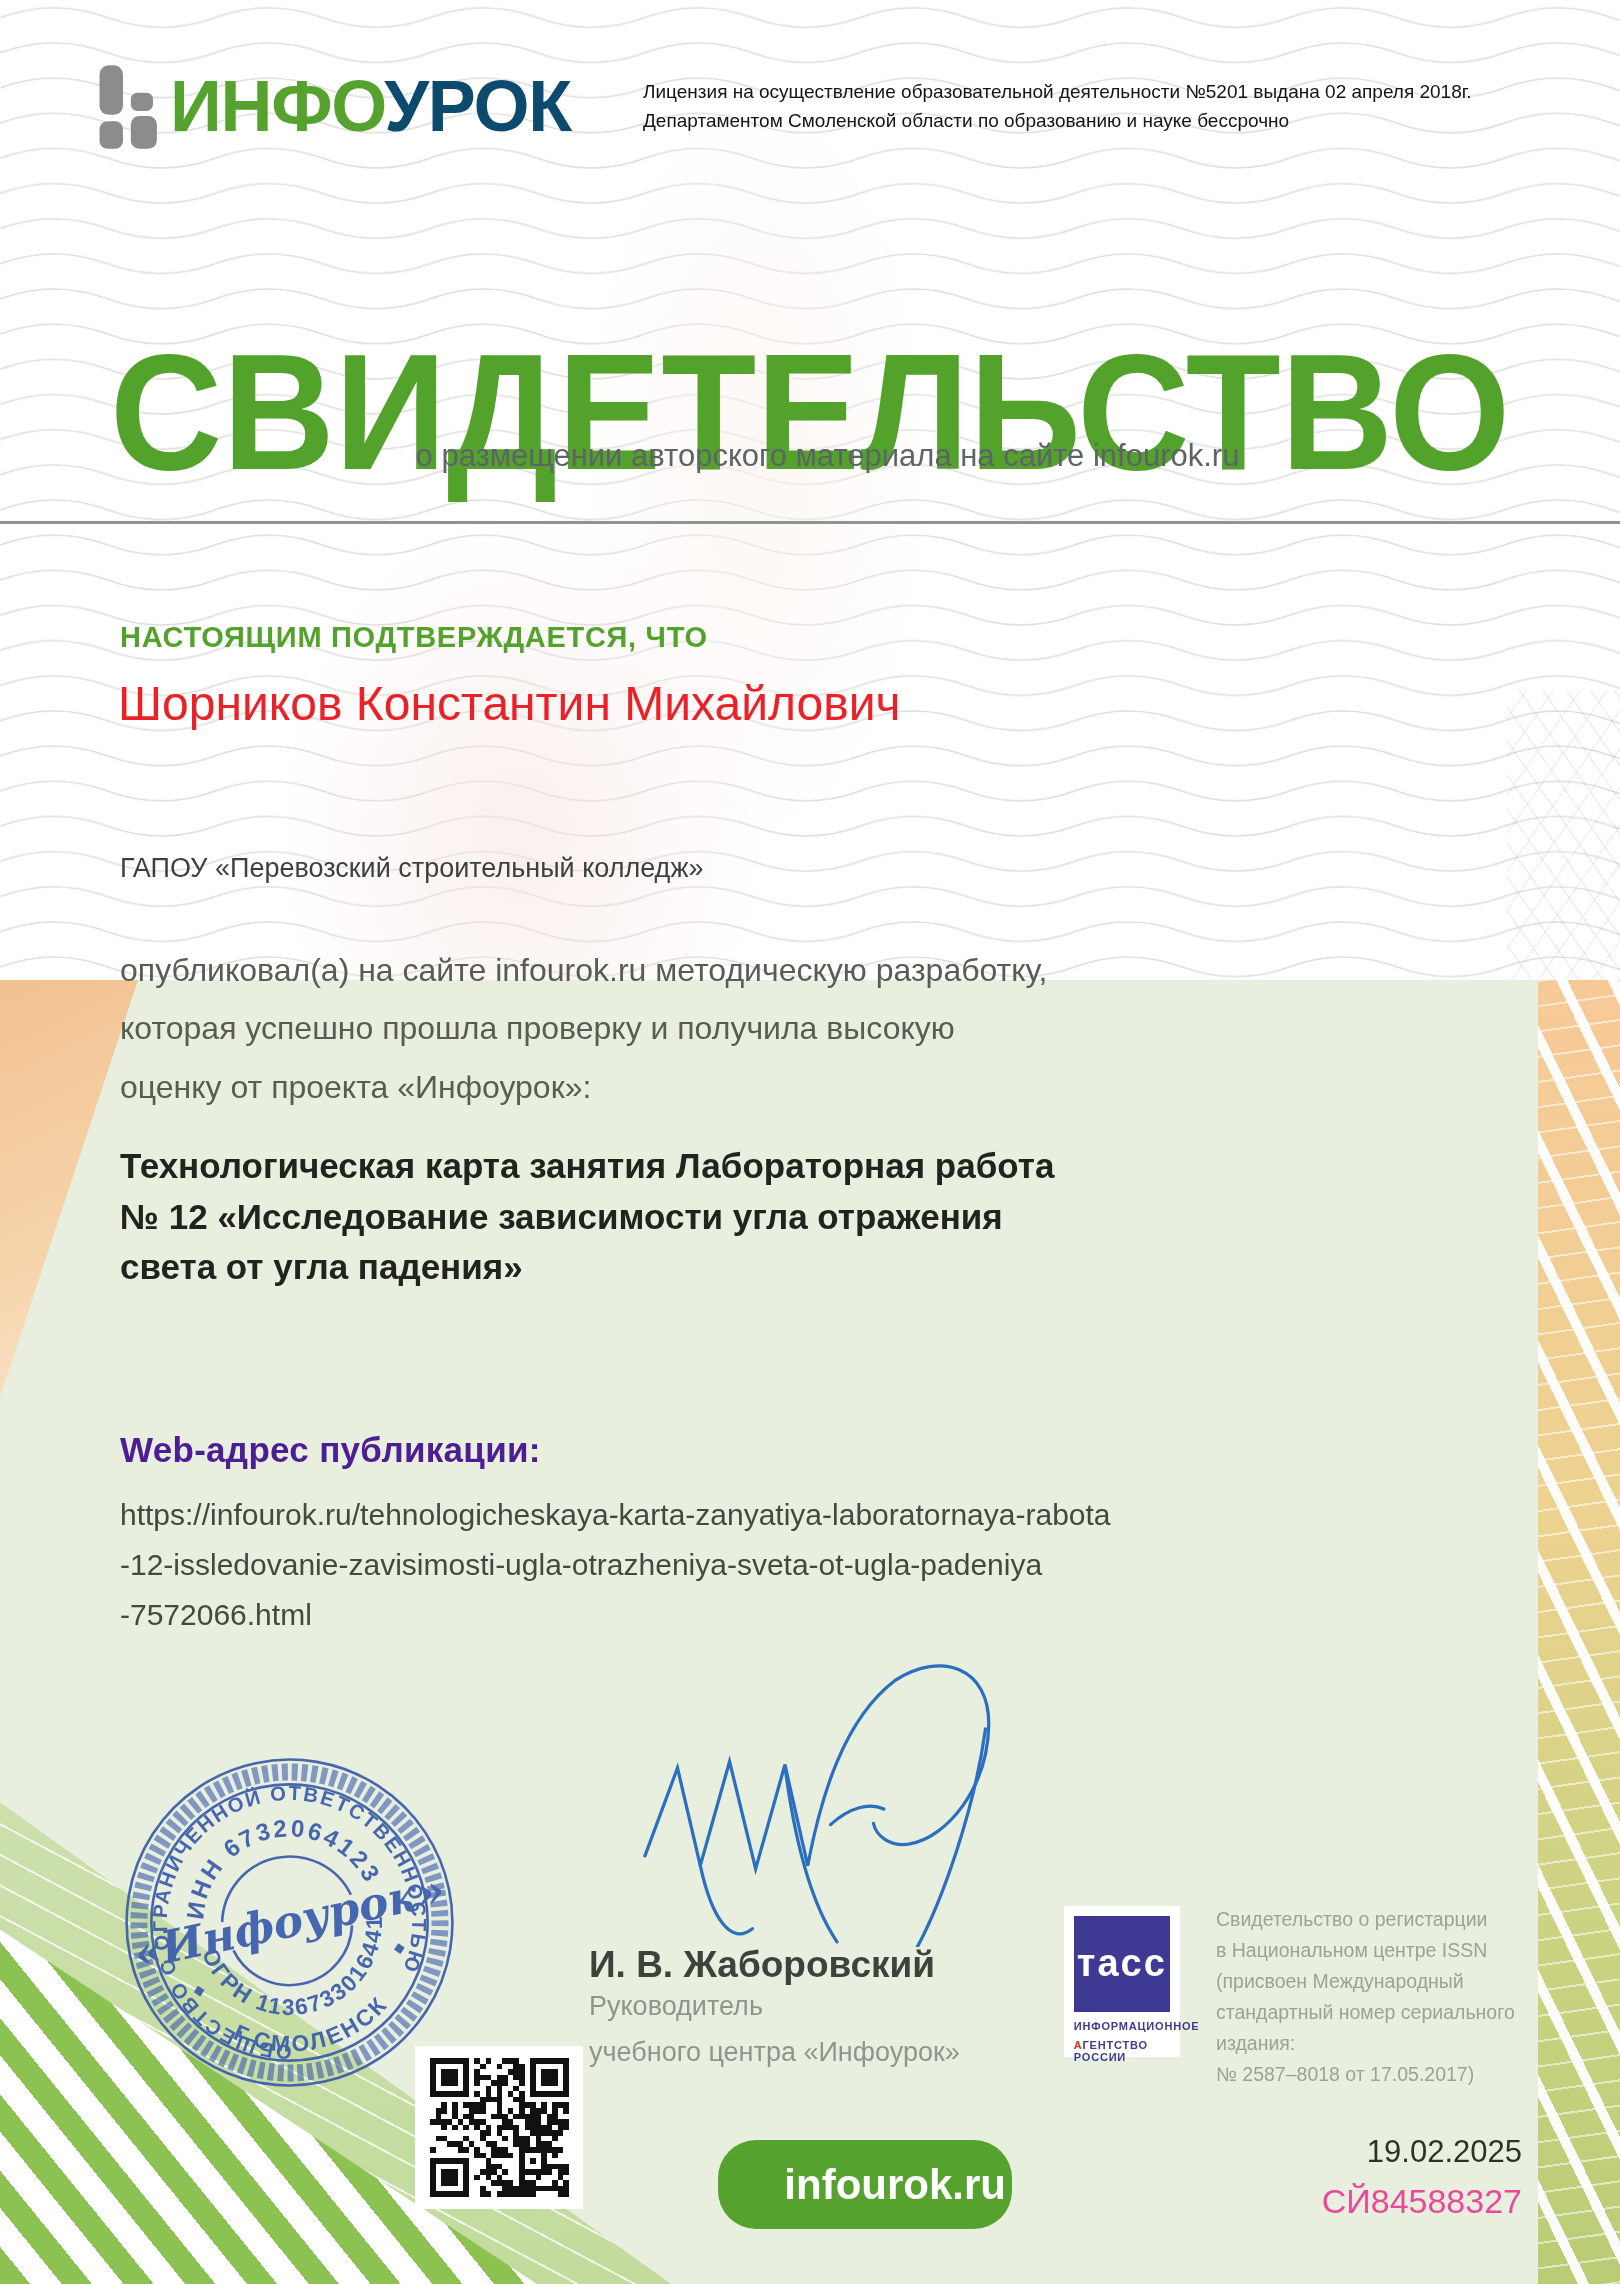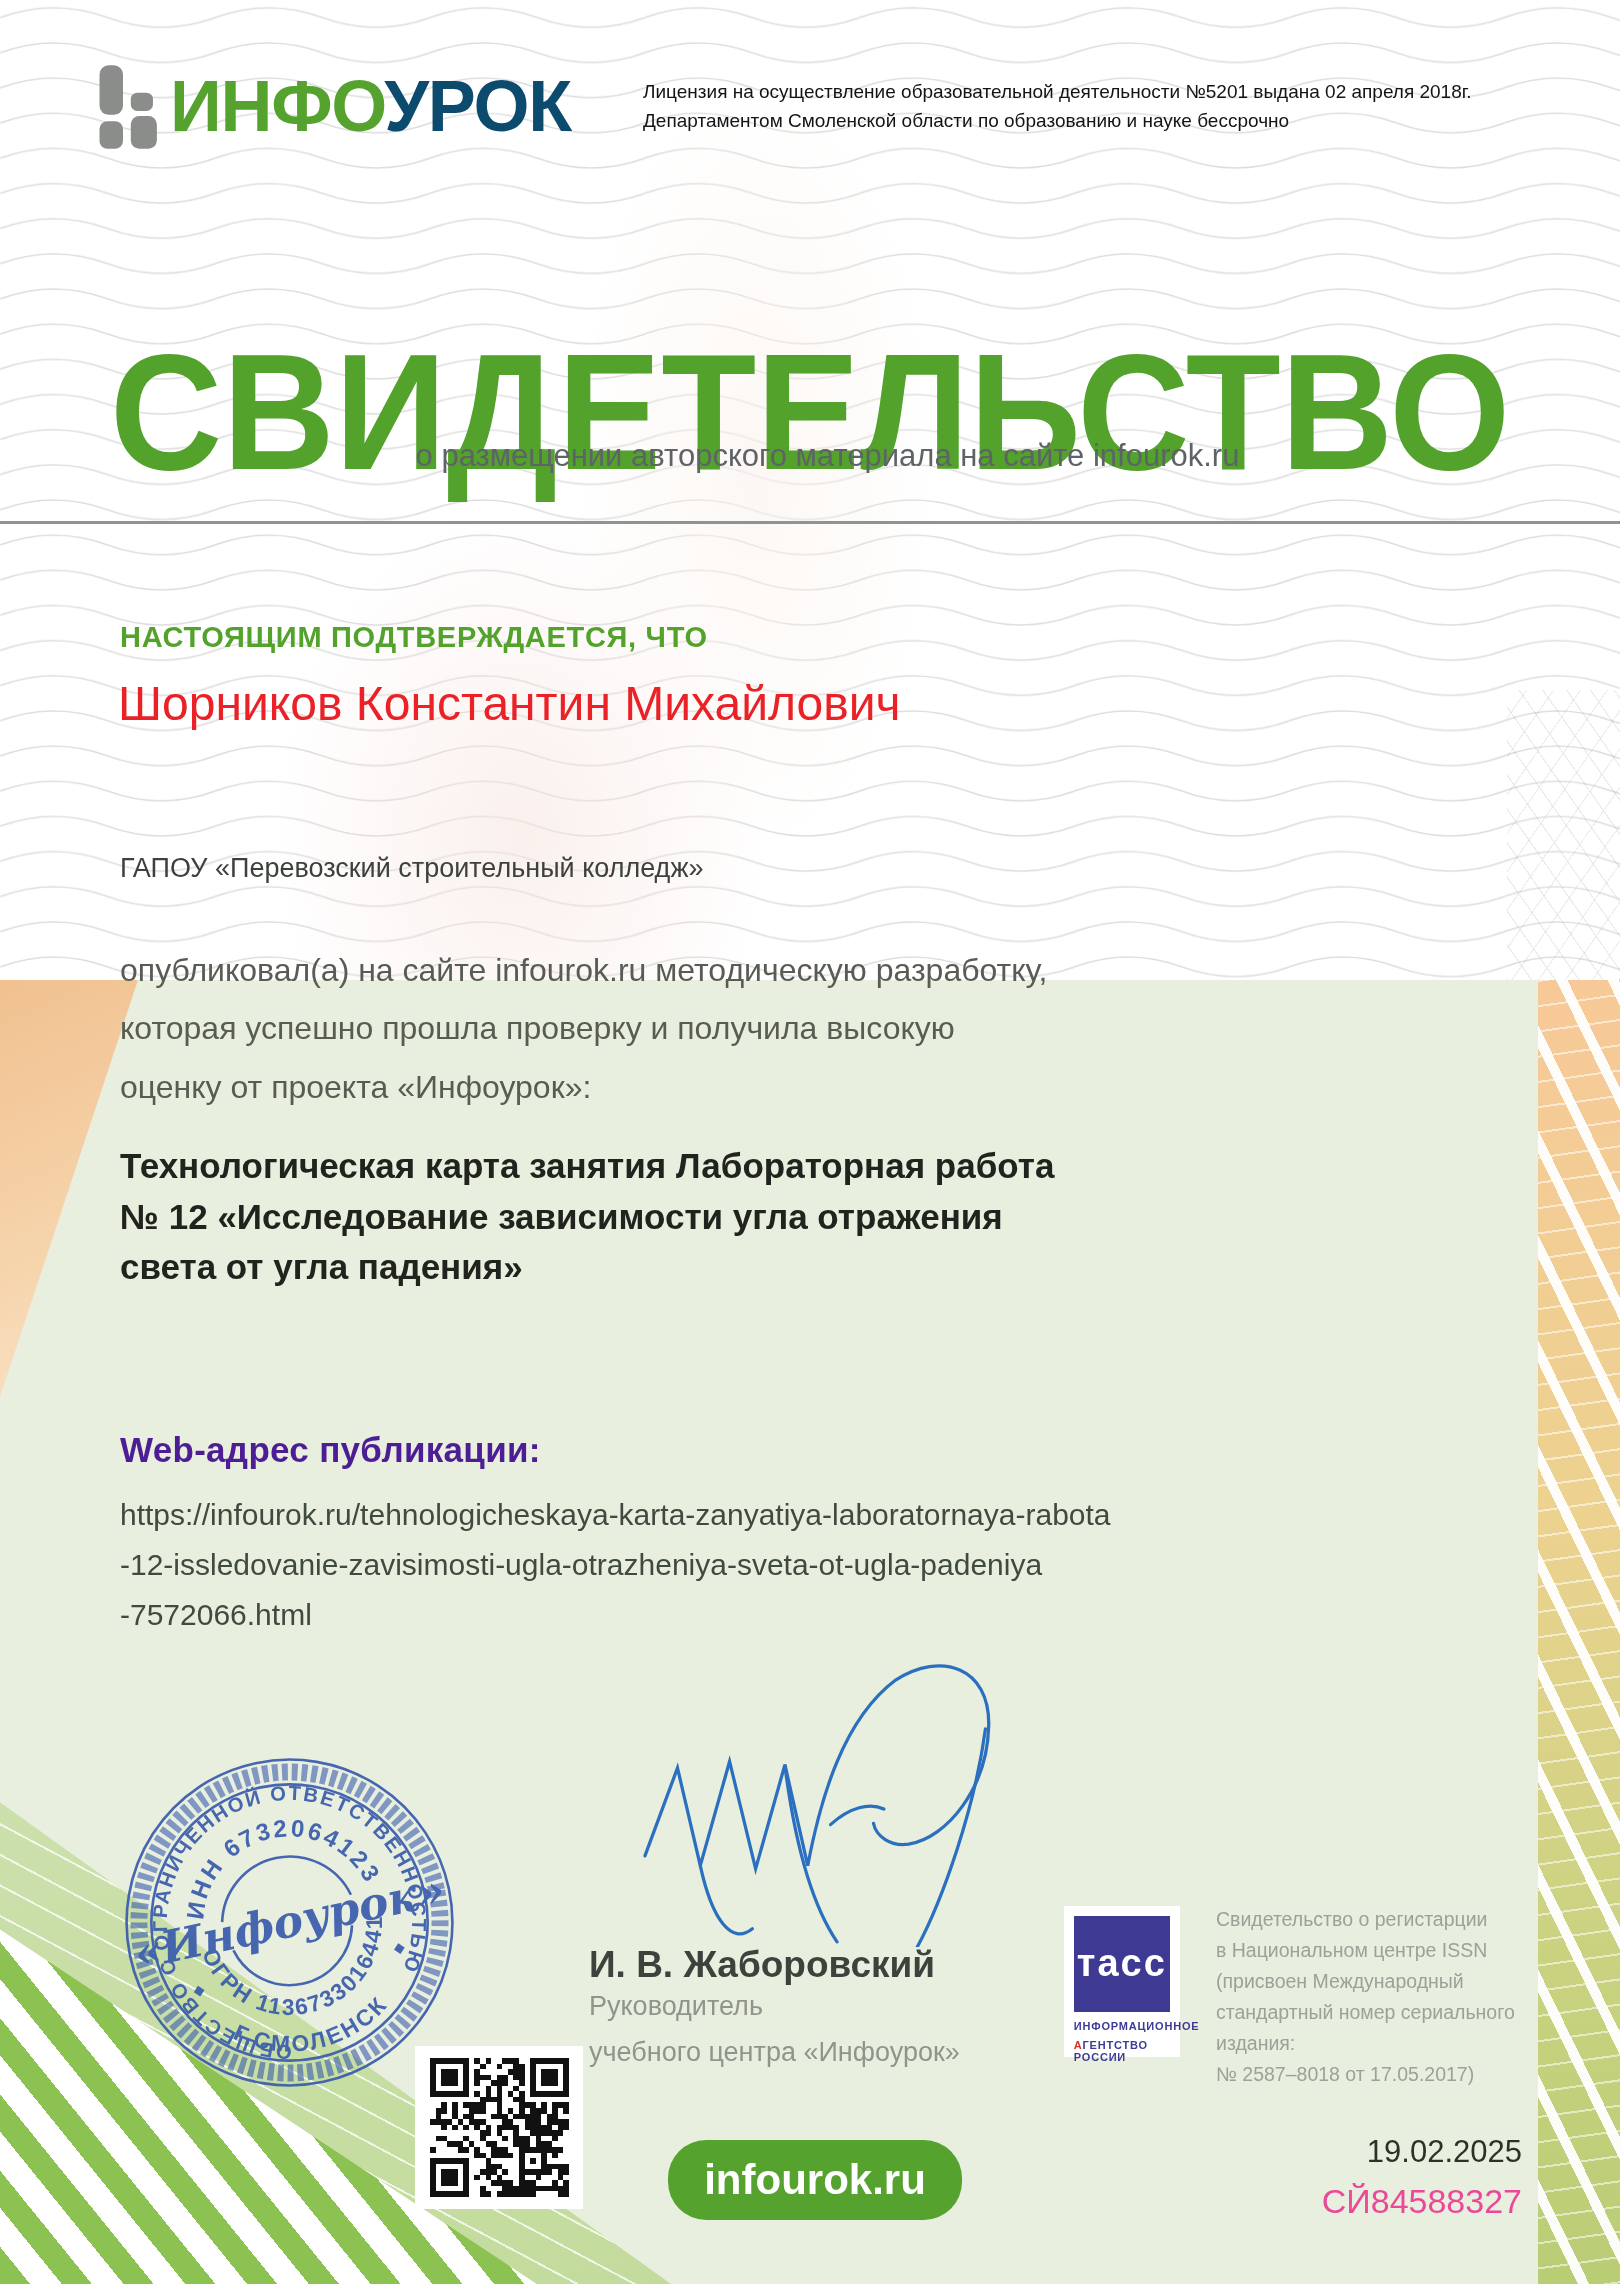--- a/index.html
+++ b/index.html
@@ -72,22 +72,22 @@
   .qr-box{position:absolute;left:415px;top:2046px;width:168px;height:163px;background:#fff;z-index:12;
           display:flex;align-items:center;justify-content:center;}
   .tass-box{position:absolute;left:1064px;top:1906px;width:116px;height:151px;background:#fff;z-index:10;}
   .tass-sq{position:absolute;left:9.8px;top:9.8px;width:96px;height:96px;background:#3e3a94;
            display:flex;align-items:center;justify-content:center;}
   .tass-word{color:#fff;font-size:38px;font-weight:800;letter-spacing:2px;}
   .tass-l{position:absolute;left:9.8px;font-size:11px;font-weight:bold;color:#3d3b96;letter-spacing:0.8px;}
   .tl1{top:114px;} .tl2{top:133px;}
   .tl2::first-letter{color:#d6312b;}
   .issn{position:absolute;left:1216px;top:1904px;z-index:10;font-size:19.5px;line-height:31px;color:#99a398;}
-  .site-button{position:absolute;left:668px;top:2140px;width:294px;height:80px;border-radius:38px;
-               background:#55a32e;z-index:10;display:flex;align-items:center;justify-content:center;
+  .site-button{position:absolute;left:718px;top:2140px;width:294px;height:89px;border-radius:38px;
+               background:#55a32e;z-index:10;display:flex;align-items:center;justify-content:flex-end;
                border:none;cursor:pointer;}
   .site-button span{color:#fff;font-size:42px;font-weight:bold;}
   .date{position:absolute;left:1237px;top:2126px;width:285px;text-align:right;z-index:10;
         font-size:31px;color:#2c3326;margin-top:8px;}
   .cert-no{position:absolute;left:1237px;top:2182px;width:285px;text-align:right;z-index:10;
            font-size:34px;color:#ec4899;}
 </style>
 </head>
 <body>
 

